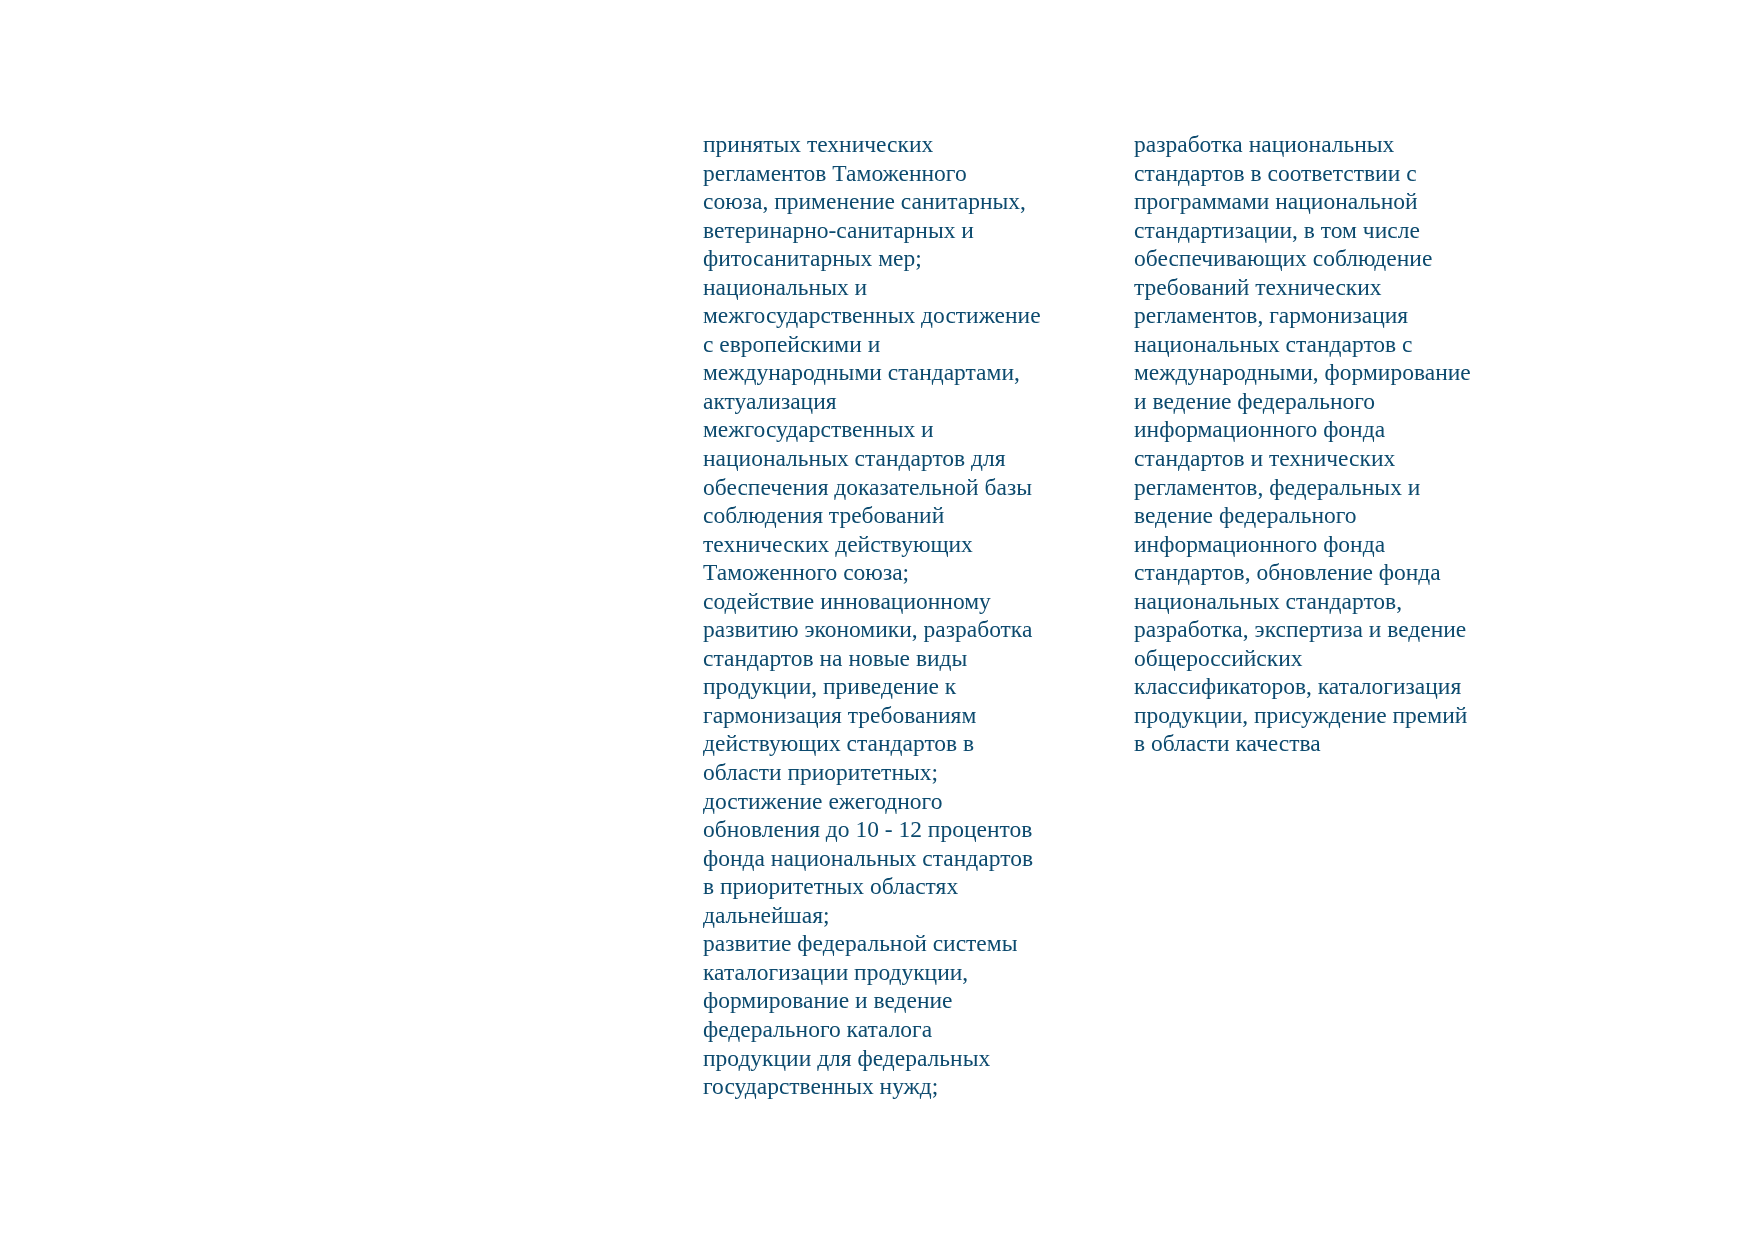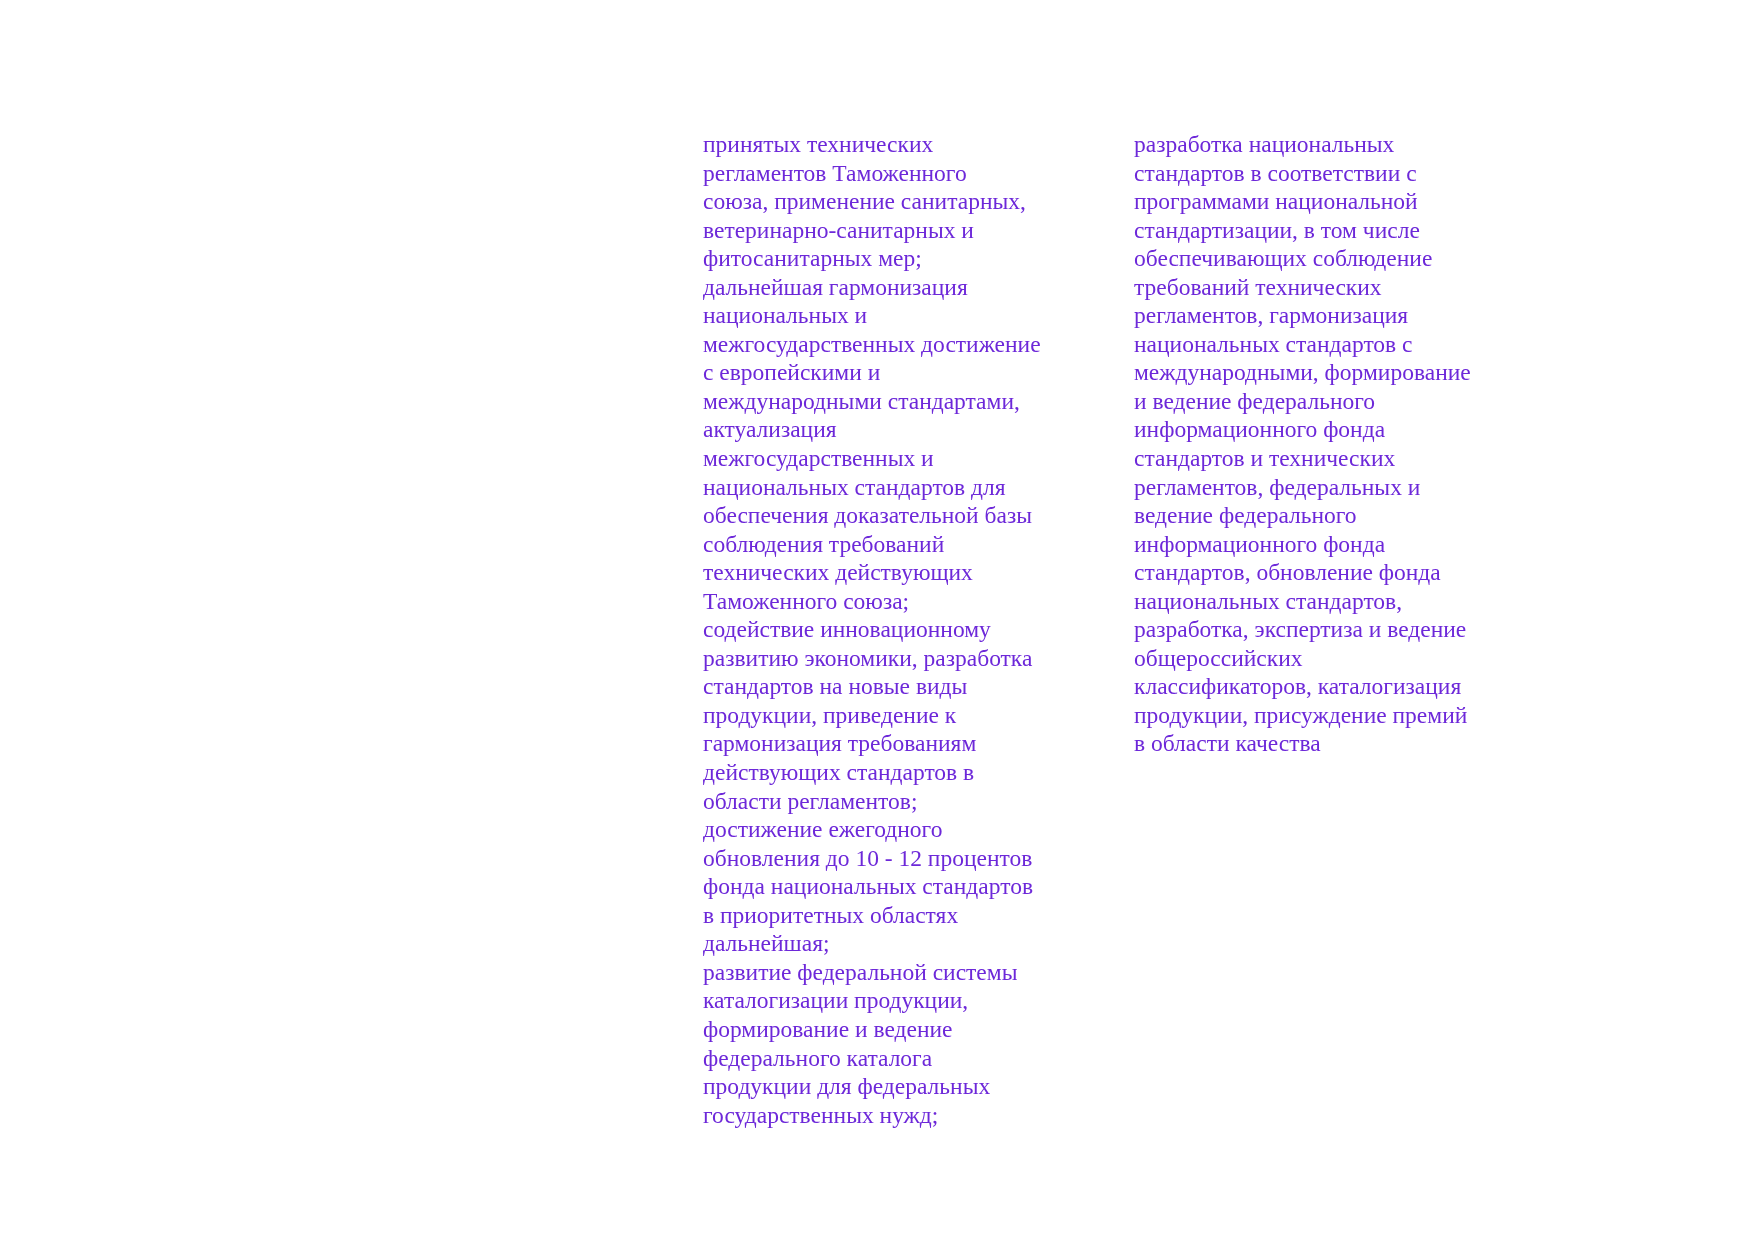--- a/index.html
+++ b/index.html
@@ -18,56 +18,55 @@
     left: 0; top: 0;
     width: 1754px; height: 1240px;
     background: #ffffff;
   }
   .column {
     position: absolute;
     top: 130px;
     font-family: "Liberation Serif", "DejaVu Serif", serif;
     font-size: 23.5px;
     line-height: 28.56px;
-    color: #6d28d9;
+    color: #0c4a6e;
     white-space: nowrap;
   }
   .col-left { left: 703px; width: 360px; }
   .col-right { left: 1134px; width: 370px; }
   .line { display: block; height: 28.56px; }
 </style>
 </head>
 <body>
 
 <div class="page">
   <div class="column col-left" id="col0">
       <span class="line">принятых технических</span>
       <span class="line">регламентов Таможенного</span>
       <span class="line">союза, применение санитарных,</span>
       <span class="line">ветеринарно-санитарных и</span>
       <span class="line">фитосанитарных мер;</span>
-      <span class="line">дальнейшая гармонизация</span>
       <span class="line">национальных и</span>
       <span class="line">межгосударственных достижение</span>
       <span class="line">с европейскими и</span>
       <span class="line">международными стандартами,</span>
       <span class="line">актуализация</span>
       <span class="line">межгосударственных и</span>
       <span class="line">национальных стандартов для</span>
       <span class="line">обеспечения доказательной базы</span>
       <span class="line">соблюдения требований</span>
       <span class="line">технических действующих</span>
       <span class="line">Таможенного союза;</span>
       <span class="line">содействие инновационному</span>
       <span class="line">развитию экономики, разработка</span>
       <span class="line">стандартов на новые виды</span>
       <span class="line">продукции, приведение к</span>
       <span class="line">гармонизация требованиям</span>
       <span class="line">действующих стандартов в</span>
-      <span class="line">области регламентов;</span>
+      <span class="line">области приоритетных;</span>
       <span class="line">достижение ежегодного</span>
       <span class="line">обновления до 10 - 12 процентов</span>
       <span class="line">фонда национальных стандартов</span>
       <span class="line">в приоритетных областях</span>
       <span class="line">дальнейшая;</span>
       <span class="line">развитие федеральной системы</span>
       <span class="line">каталогизации продукции,</span>
       <span class="line">формирование и ведение</span>
       <span class="line">федерального каталога</span>
       <span class="line">продукции для федеральных</span>

